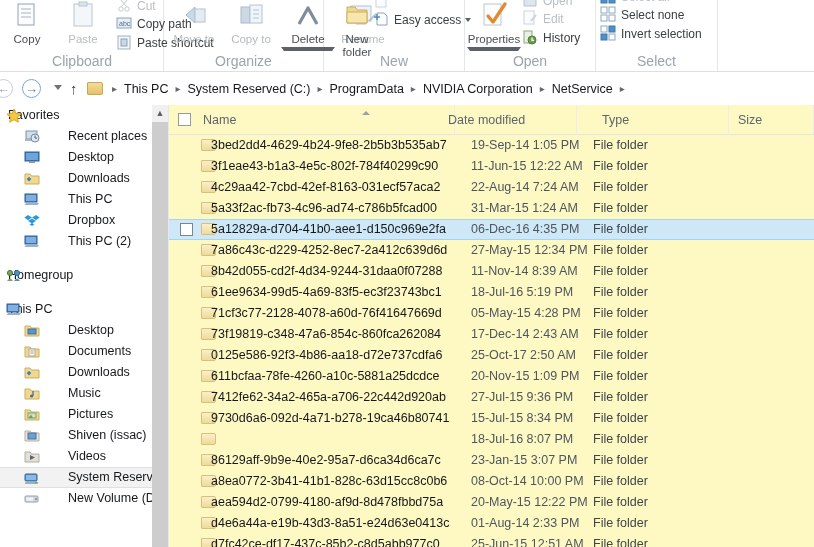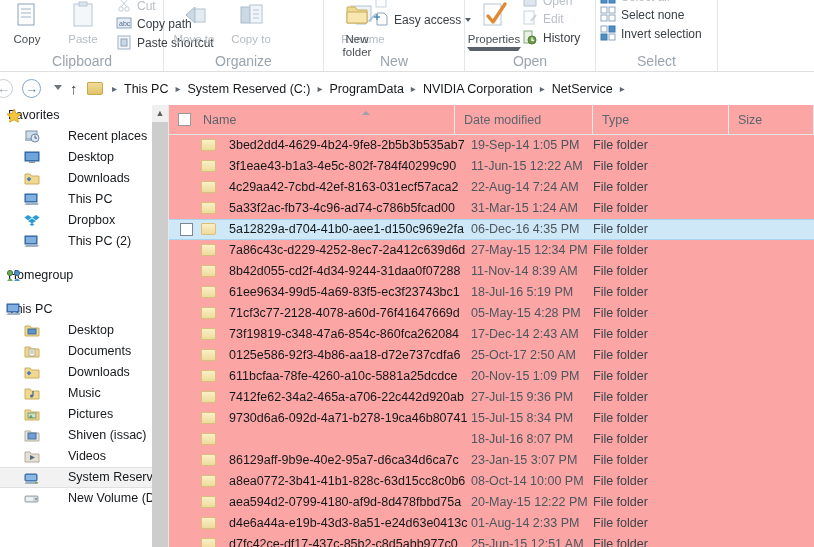--- a/index.html
+++ b/index.html
@@ -128,21 +128,21 @@
     background: #cdcdcd;
   }
   .pane-divider {
     position: absolute; left: 168px; top: 105px; width: 1px; height: 442px;
     background: #e8e8e8;
   }
 
   
   .listpane {
     position: absolute; left: 169px; top: 105px; width: 645px; height: 442px;
-    background: #fca5a5; overflow: hidden;
+    background: #fef9c3; overflow: hidden;
   }
   .colheader {
     position: relative; height: 30px; width: 645px;
     border-bottom: 1px solid #e5e5e5;
   }
   .colheader .hcell {
     position: absolute; top: 0; height: 29px; line-height: 30px;
     font-size: 12.5px; color: #5c656e;
     border-right: 1px solid #ededed; padding-left: 9px;
     white-space: nowrap;
@@ -173,21 +173,21 @@
     position: absolute; left: 11px; top: 3px; width: 13px; height: 13px;
     border: 1px solid #7a8691; background: #ffffff;
   }
   .row .ricon {
     position: absolute; left: 32px; top: 4px; width: 15px; height: 12px;
     background: linear-gradient(#fbefc6, #eddb9c);
     border: 1px solid #d8c07c; border-radius: 1px 2px 2px 1px;
   }
   .row.selected .ricon { top: 3px; }
   .row .rname {
-    position: absolute; left: 60px; top: 0;
+    position: absolute; left: 42px; top: 0;
   }
   .row .rdate {
     position: absolute; left: 302px; top: 0; color: #4e565e;
   }
   .row .rtype {
     position: absolute; left: 424px; top: 0; color: #3d444b;
   }
   .row .rsize {
     position: absolute; left: 560px; top: 0; color: #4e565e;
   }
@@ -265,20 +265,29 @@
         <span class="glyph">
           <svg width="54" height="30" viewBox="0 0 54 30">
             <rect x="17" y="6" width="9" height="16" fill="#ccd8e4" stroke="#a9bbcc"></rect>
             <rect x="26" y="4" width="12" height="18" fill="#f0f5fa" stroke="#b4c3d2"></rect>
             <line x1="29" y1="9" x2="35" y2="9" stroke="#b4c3d2"></line>
             <line x1="29" y1="13" x2="35" y2="13" stroke="#b4c3d2"></line>
             <line x1="29" y1="17" x2="35" y2="17" stroke="#b4c3d2"></line>
           </svg>
         </span>
         <span>Copy to</span>
+      </div>
+      <div class="bigbtn" style="left:117px;">
+        <span class="glyph">
+          <svg width="54" height="30" viewBox="0 0 54 30">
+            <path d="M18 23 L27 7 L36 23" fill="none" stroke="#7e8d9b" stroke-width="3.2" stroke-linejoin="round"></path>
+          </svg>
+        </span>
+        <span>Delete</span>
+        <span class="caret ctr"></span>
       </div>
       <div class="bigbtn dim" style="left:172px;">
         <span class="glyph">
           <svg width="54" height="30" viewBox="0 0 54 30">
             <rect x="15" y="5" width="20" height="15" fill="#eef3f8" stroke="#b6c4d2"></rect>
             <path d="M33 20 L40 13" stroke="#b6c4d2" stroke-width="2"></path>
             <rect x="20" y="21" width="10" height="3" fill="#d6e0ea"></rect>
           </svg>
         </span>
         <span>Rename</span>
@@ -507,21 +516,21 @@
   </div>
   <div class="pane-divider"></div>
 
   <div class="listpane">
     <div class="colheader">
       <div class="hdr-check"></div>
       <div class="hcell" style="left:0; width:286px; padding-left:34px;">
         <span>Name</span>
       </div>
       <div class="sort-tri"></div>
-      <div class="hcell" style="left:286px; width:138px;">
+      <div class="hcell" style="left:270px; width:138px;">
         <span>Date modified</span>
       </div>
       <div class="hcell" style="left:560px; width:85px;">
         <span>Size</span>
       </div>
       <div class="hcell" style="left:424px; width:136px;">
         <span>Type</span>
       </div>
     </div>
     <div class="rows" id="rows">

